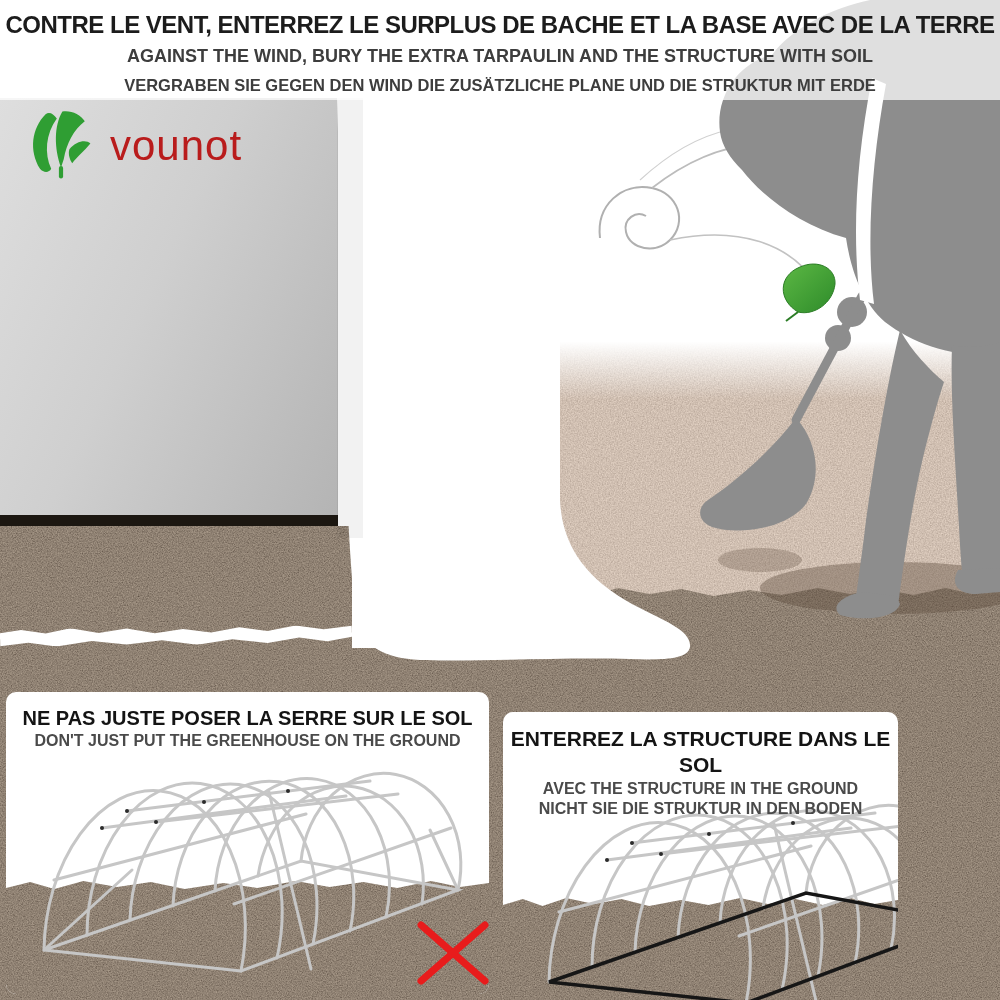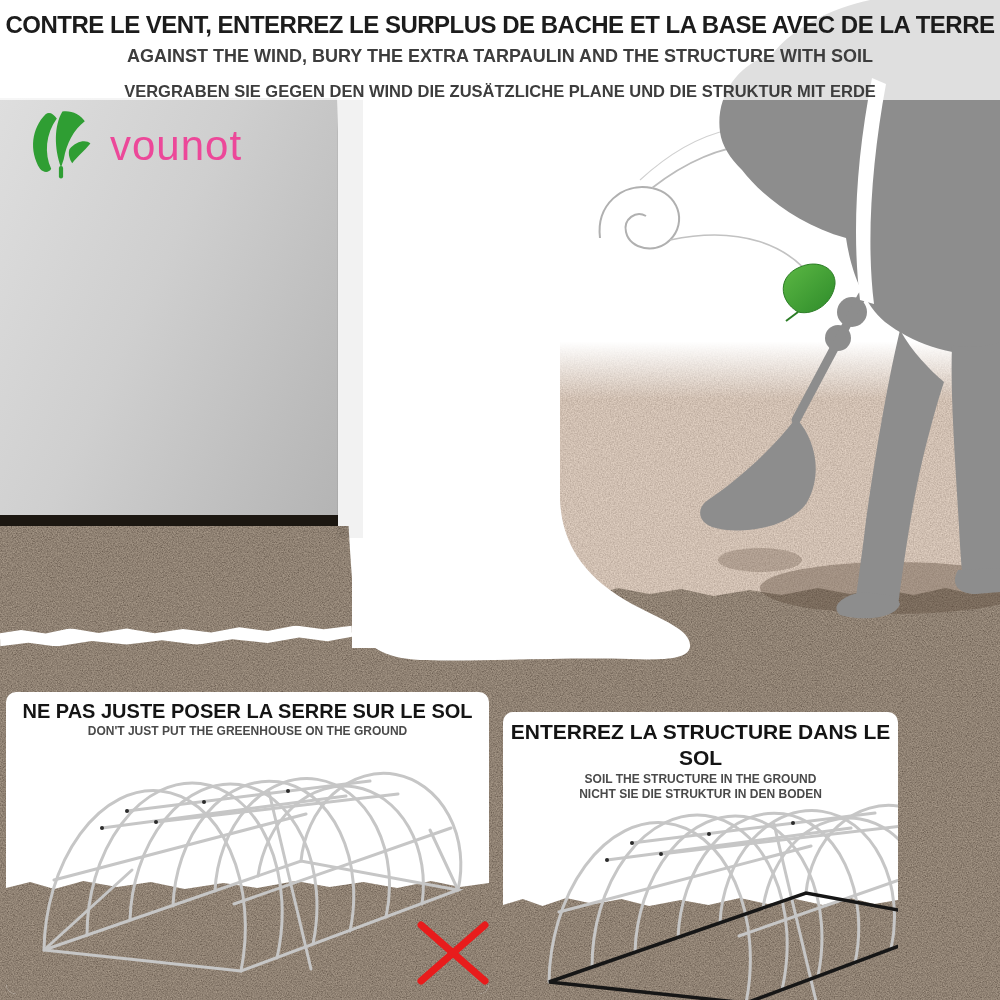--- a/index.html
+++ b/index.html
@@ -24,36 +24,36 @@
         background:linear-gradient(#ffffff 10%,rgba(255,255,255,0));}
   #soil-bottom-right{left:545px;top:585px;width:455px;height:103px;
     clip-path:polygon(0 10px,5% 4px,10% 11px,16% 3px,23% 9px,30% 4px,37% 11px,45% 5px,52% 10px,60% 3px,67% 9px,74% 4px,81% 10px,88% 3px,94% 9px,100% 5px,100% 100%,0 100%);}
   #wind-layer,#person-layer,#sheet-layer{left:0;top:0;width:1000px;height:685px;pointer-events:none;}
 
   
   #header-band{left:0;top:0;width:1000px;height:100px;background:rgba(255,255,255,0.72);
       display:flex;flex-direction:column;align-items:center;text-align:center;}
   #header-band .l1{margin-top:11px;font-size:24px;font-weight:bold;color:#1c1c1c;letter-spacing:-0.5px;}
   #header-band .l2{margin-top:7px;font-size:18px;font-weight:bold;color:#3d3d3d;}
-  #header-band .l3{margin-top:15px;font-size:16.5px;font-weight:bold;color:#3d3d3d;}
+  #header-band .l3{margin-top:9px;font-size:16.5px;font-weight:bold;color:#3d3d3d;}
 
   
   #brand{left:26px;top:100px;width:260px;height:90px;display:flex;align-items:center;}
-  #brand-name{font-size:42px;color:#ec4899;letter-spacing:1px;margin-left:14px;margin-top:2px;}
+  #brand-name{font-size:42px;color:#b91c1c;letter-spacing:1px;margin-left:14px;margin-top:2px;}
 
   
   #bottom{left:0;top:685px;width:1000px;height:315px;}
   #bottom-bg{left:0;top:0;width:1000px;height:315px;}
   .panel{top:7px;height:302px;background:#fff;border-radius:10px;overflow:hidden;}
   #panel-left{left:6px;width:483px;}
   #panel-right{left:503px;width:395px;margin-top:20px;}
-  .panel .txt{position:relative;z-index:3;text-align:center;padding-top:7px;line-height:1.25;}
+  .panel .txt{position:relative;z-index:3;text-align:center;padding-top:14px;line-height:1.25;}
   .panel .t1{font-size:20px;font-weight:bold;color:#141414;}
   #panel-right .t1{font-size:21px;}
-  .panel .t2,.panel .t3{font-size:12px;font-weight:bold;color:#4a4a4a;}
+  .panel .t2,.panel .t3{font-size:16px;font-weight:bold;color:#4a4a4a;}
   .panel-soil{position:absolute;left:0;bottom:0;width:100%;z-index:1;
     clip-path:polygon(0 10px,5% 4px,10% 11px,16% 3px,23% 9px,30% 4px,37% 11px,45% 5px,52% 10px,60% 3px,67% 9px,74% 4px,81% 10px,88% 3px,94% 9px,100% 5px,100% 100%,0 100%);}
   #panel-left .panel-soil{height:116px;}
   #panel-right .panel-soil{height:119px;}
   .frame-svg{position:absolute;left:0;top:66px;z-index:2;}
 </style>
 </head>
 <body>
 
 <svg width="0" height="0" style="position:absolute">
@@ -224,21 +224,21 @@
         <g stroke="#e81c1c" stroke-width="7" stroke-linecap="round">
           <path d="M415,167 L479,223"></path>
           <path d="M479,167 L415,223"></path>
         </g>
       </svg>
     </div>
 
     <div id="panel-right" class="panel abs">
       <div class="txt">
         <div class="t1">ENTERREZ LA STRUCTURE DANS LE SOL</div>
-        <div class="t2">SOIL THE STRUCTURE IN THE GROUND</div>
+        <div class="t2">AVEC THE STRUCTURE IN THE GROUND</div>
         <div class="t3">NICHT SIE DIE STRUKTUR IN DEN BODEN</div>
       </div>
       <div class="panel-soil">
         <svg class="soil-svg">
             <rect width="100%" height="100%" filter="url(#fDark)"></rect>
           </svg>
       </div>
       <svg class="frame-svg" width="491" height="236" viewBox="0 0 491 236">
         <g transform="translate(8,12)">
           <g stroke="#c6c6c6" stroke-width="3" fill="none" stroke-linecap="round">

